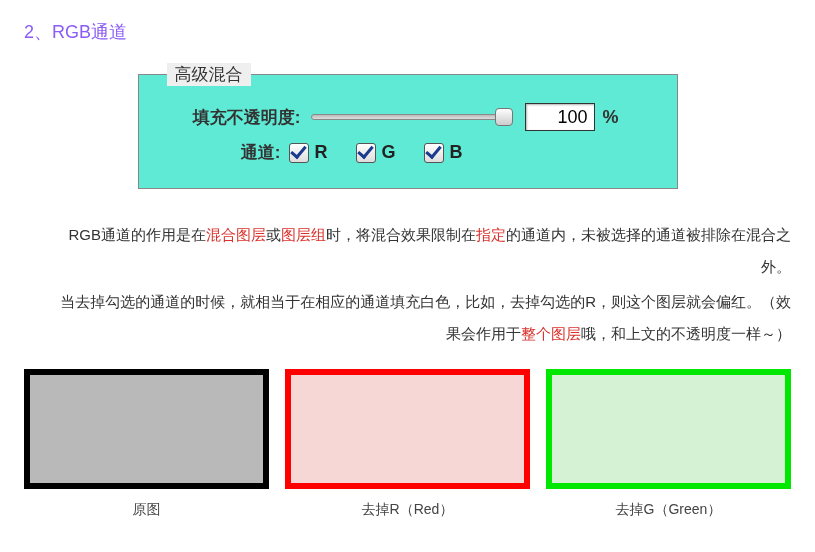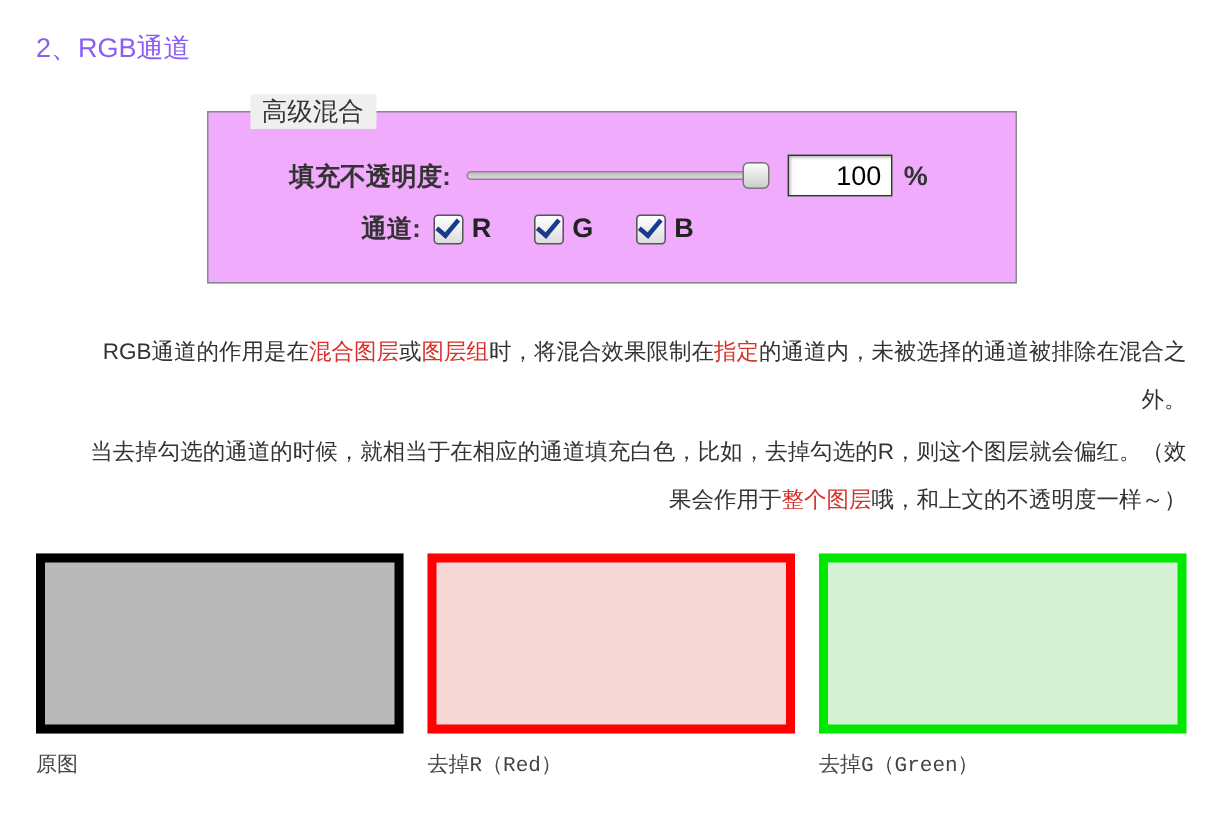--- a/index.html
+++ b/index.html
@@ -17,21 +17,21 @@
     font-weight: normal;
     margin-bottom: 30px;
   }
   .panel-wrap {
     display: flex;
     justify-content: center;
     margin-bottom: 30px;
   }
   .panel {
     width: 540px;
-    background: #f0abfc;
+    background: #5eead4;
     border: 1px solid #888;
     padding: 18px 22px 14px 22px;
     position: relative;
   }
   .panel-legend {
     position: absolute;
     top: -12px;
     left: 28px;
     background: #efefef;
     padding: 0 8px;
@@ -123,21 +123,21 @@
   }
   .red { color: #d8302a; }
   .swatch-row {
     display: flex;
     justify-content: space-between;
     margin-top: 20px;
     gap: 16px;
   }
   .swatch-col {
     flex: 1;
-    font-family: Liberation Mono, monospace;
+    text-align: center;
   }
   .swatch {
     width: 100%;
     height: 120px;
     border: 6px solid #000;
   }
   .sw0 { background: #b9b9b9; border-color: #000; }
   .sw1 { background: #f7d6d6; border-color: #ff0000; }
   .sw2 { background: #d5f2d5; border-color: #00e800; }
   .sw3 { background: #d4d4f7; border-color: #1010ff; }

